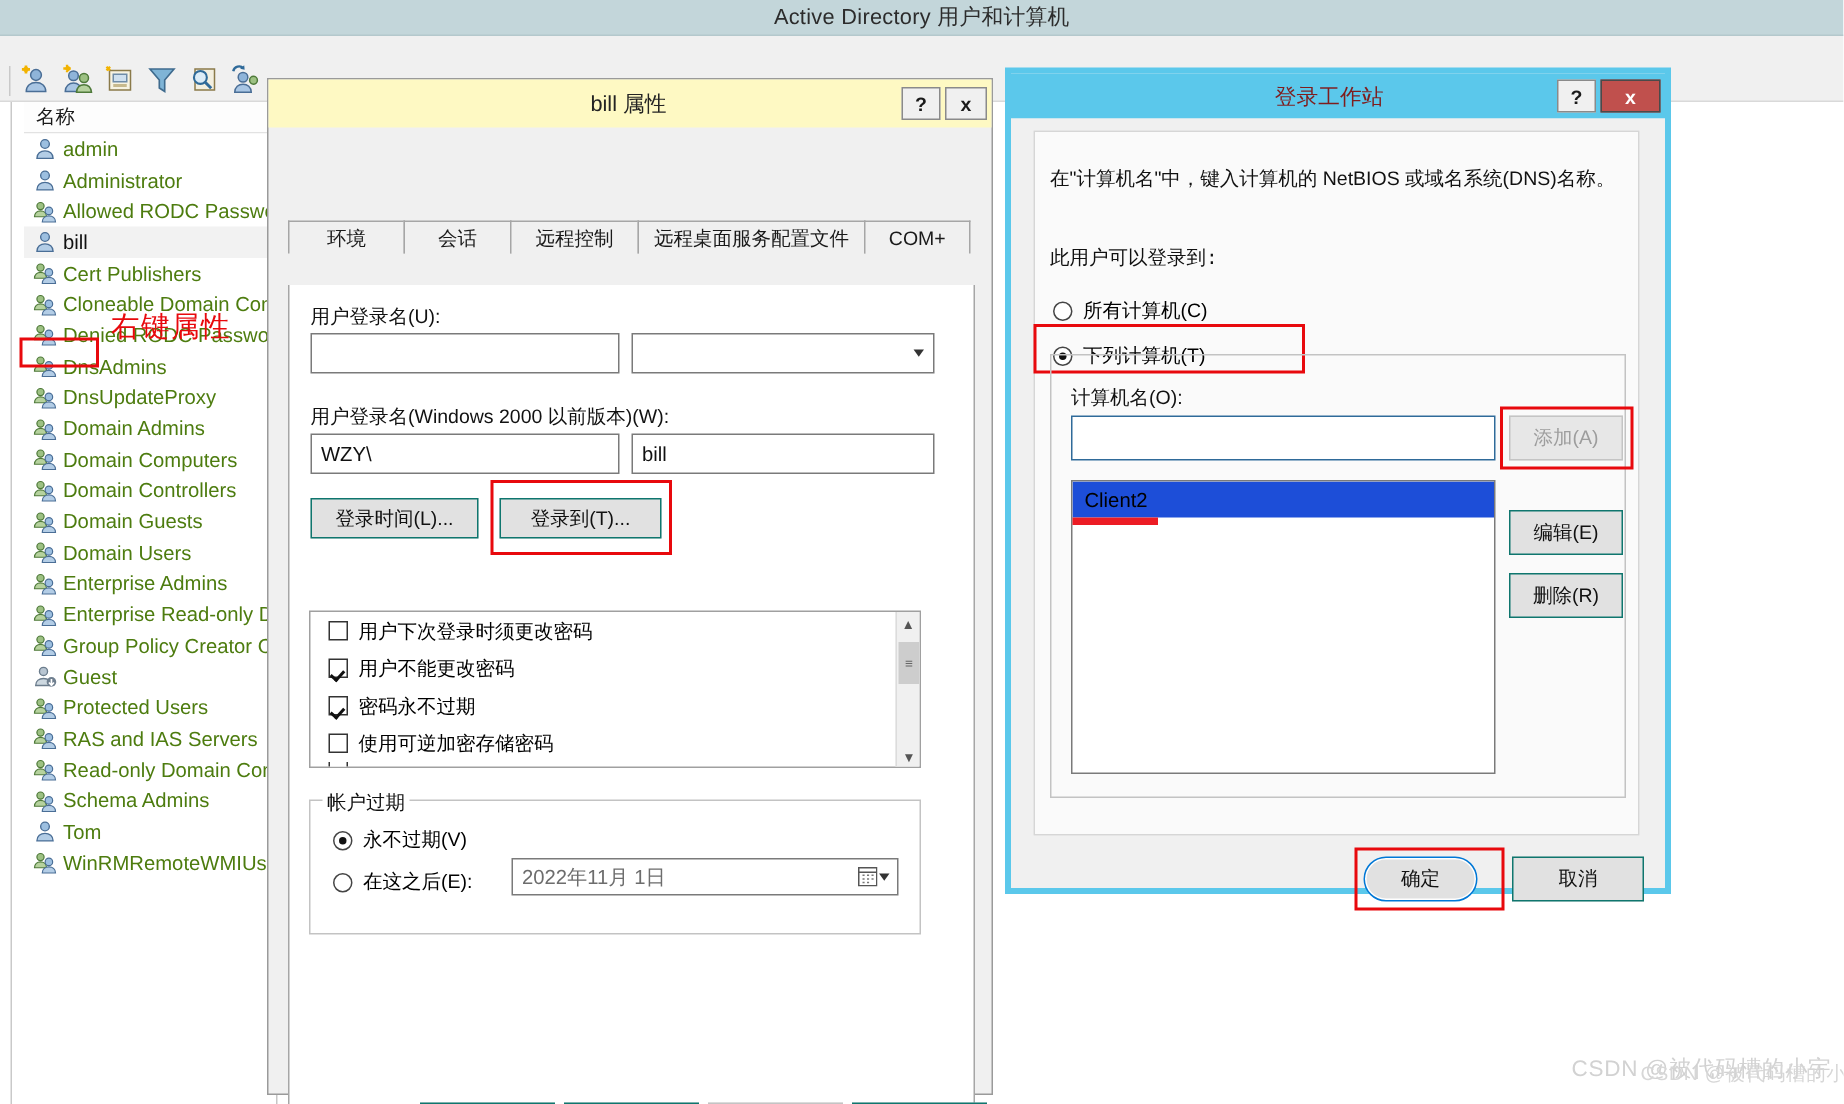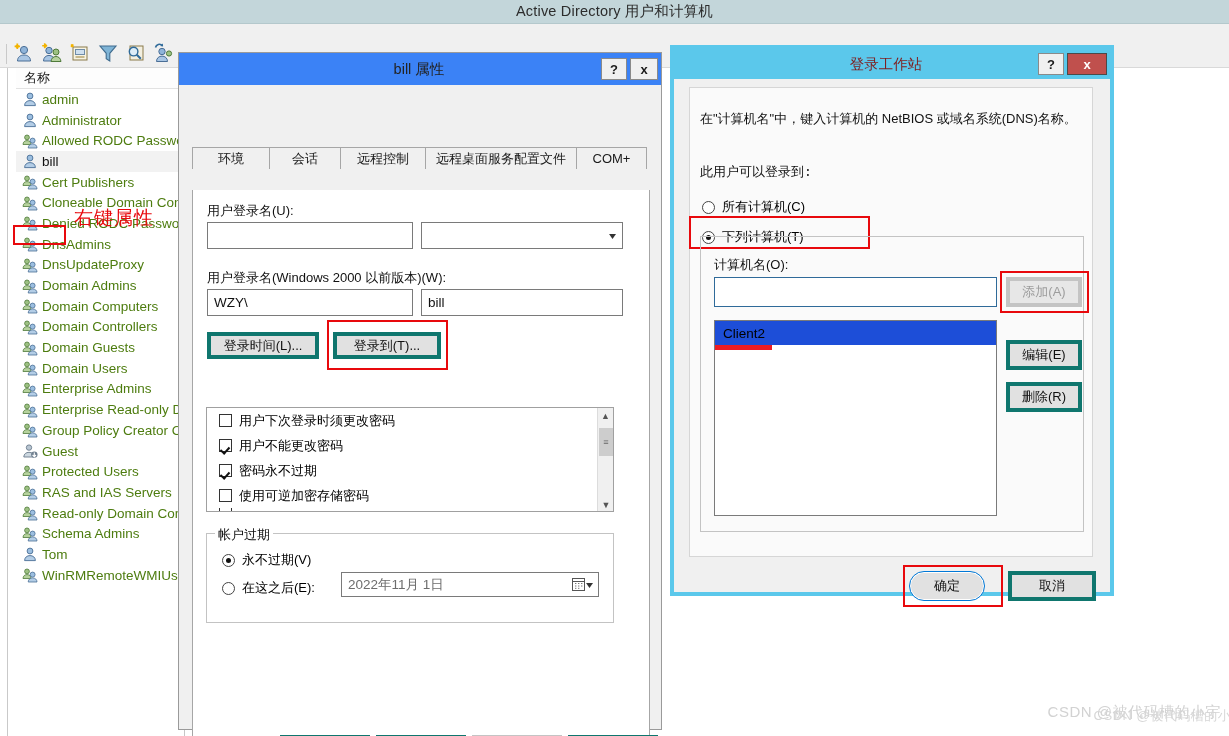--- a/index.html
+++ b/index.html
@@ -100,21 +100,21 @@
   .tb-ctl.close-red{ background:#c0504d; color:#fff; border-color:#4a4a4a; width:40px;}
   .tb-ctl.help{ width:26px; }
 
   
   #dlg-props{
     left:178px; top:52px; width:484px; height:678px;
     background:#f0f0f0;
     border:1px solid #9a9a9a;
     box-shadow:0 0 0 0 rgba(0,0,0,0);
   }
-  #dlg-props .dlg-titlebar{ background:#3b82f6;align-items:center; }
+  #dlg-props .dlg-titlebar{ background:#fef9c3;align-items:center; }
   #props-body{ position:absolute; left:0; top:32px; right:0; bottom:0; }
 
   #tabstrip{ position:absolute; left:13px; top:62px; width:458px; }
   .tabrow{ display:flex; height:22px; }
   .tab{
     border:1px solid #a6a6a6; background:#f0f0f0; margin-right:-1px;
     display:flex; align-items:center; justify-content:center;
     font-size:13px; color:#1a1a1a; position:relative;
   }
   .tabrow.row1 .tab{ border-bottom:none; }
@@ -140,21 +140,21 @@
   .txt.disabled{ color:#6d6d6d; }
   .combo{
     position:absolute; background:#fff; border:1px solid #7a7a7a;
     height:27px; display:flex; align-items:center; padding-left:6px;
     font-size:13.5px; justify-content:space-between; padding-right:7px;
   }
   .chev{ font-size:10px; color:#333; transform:scaleX(1.4); }
 
   .btn{
     position:absolute;
-    background:#e1e1e1; border:4px solid #0f766e;
+    background:#e1e1e1; border:1px solid #0f766e;
     display:flex; align-items:center; justify-content:center;
     font-size:13px; color:#111; height:27px;
   }
   .btn.grey-disabled{ color:#9d9d9d; background:#e7e7e7; border-color:#c4c4c4; }
   .btn.focus-blue{ border:1px solid #0078d7; box-shadow:inset 0 0 0 1px #fff; }
 
   .redbox{ position:absolute; border:2px solid #e8090d; pointer-events:none; }
 
   .cb-row{ position:absolute; display:flex; align-items:center; font-size:13px; }
   .cbox{

